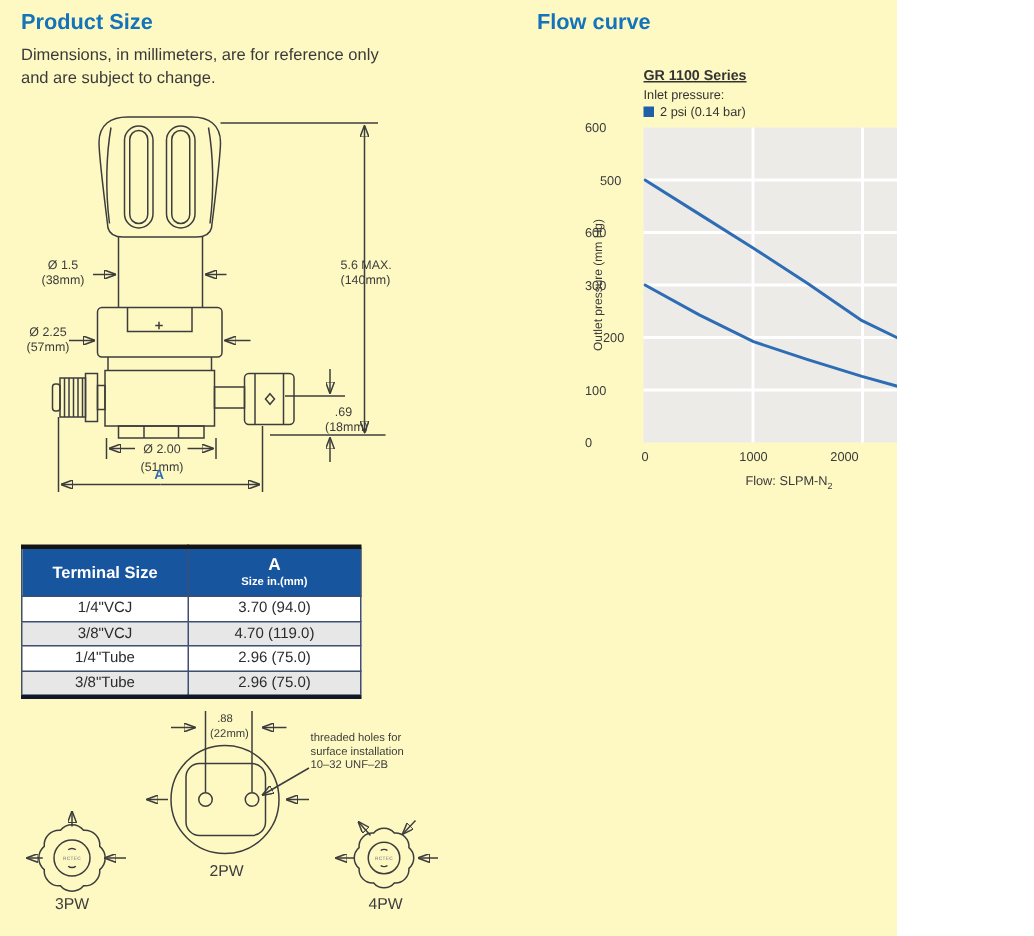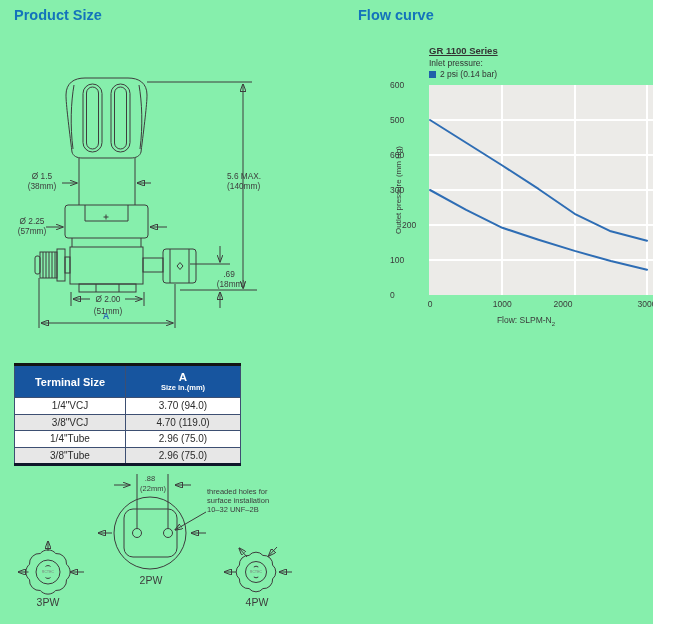--- a/index.html
+++ b/index.html
@@ -1,16 +1,16 @@
 <!DOCTYPE html>
 <html><head>
 <meta charset="utf-8">
 <style>
   html,body{margin:0;padding:0;background:#fff;}
-  #page{position:relative;width:653px;height:624px;background:#86efac;overflow:hidden;
+  #page{position:relative;width:598px;height:624px;background:#fef9c3;overflow:hidden;
         font-family:"Liberation Sans",sans-serif;color:#3a3a3a;}
   .abs{position:absolute;}
   .section-title{font-size:14.5px;font-weight:bold;color:#1373BB;}
   .subtitle{font-size:11px;line-height:1.32;color:#3a3a3a;white-space:pre-line;}
 
   
   svg text{font-family:"Liberation Sans",sans-serif;fill:#3c3c3c;}
   .dwg line,.dwg path,.dwg rect,.dwg circle{stroke:#3d3d3d;stroke-width:1;fill:none;}
   .dwg text{font-size:8.3px;stroke:none;}
   .dwg .dimA{fill:#2E6DB4;font-weight:bold;font-size:9px;}
@@ -43,20 +43,22 @@
   #terminal-table .h2 .sml{font-size:7.5px;font-weight:bold;}
   #terminal-table tbody td{height:15.5px;color:#2b2b2b;background:#fff;}
   #terminal-table tbody tr.alt td{background:#E7E7E7;}
 </style>
 </head>
 <body>
 
 <div id="page">
 
   <div class="abs section-title" style="left:14px;top:7px;">Product Size</div>
+  <div class="abs subtitle" style="left:14px;top:30px;width:300px;">Dimensions, in millimeters, are for reference only
+and are subject to change.</div>
 
   <svg class="abs dwg" style="left:8px;top:66px;" width="295" height="272" viewBox="8 66 295 272">
     <defs>
       <marker id="ah" viewBox="0 0 8 6" markerWidth="8" markerHeight="6" refX="7.5" refY="3" orient="auto" markerUnits="userSpaceOnUse">
         <path d="M0,0 L8,3 L0,6 Z" fill="#3d3d3d" stroke="none"></path>
       </marker>
     </defs>
 
     <g>
       <path d="M 72,152 C 69,128 66,104 66,95 C 66,83 74,78 85,78 L 128,78 C 139,78 147,83 147,95 C 147,104 144,128 141,152 C 140,156 136,158 131,158 L 82,158 C 77,158 73,156 72,152 Z"></path>
@@ -181,21 +183,21 @@
     </div>
 
     <div class="abs xlabel" style="left:39px;top:275px;width:194px;">
       <span>Flow: SLPM-N</span><sub class="sub">2</sub>
     </div>
   <div class="ytick" style="left: 0px; top: 249.5px;">0</div>
       <div class="ytick" style="left: 0px; top: 214.5px;">100</div>
       <div class="ytick" style="left: 12px; top: 179.5px;">200</div>
       <div class="ytick" style="left: 0px; top: 144.5px;">300</div>
       <div class="ytick" style="left: 0px; top: 109.5px;">600</div>
-      <div class="ytick" style="left: 0px; top: 74.5px;">500</div>
+      <div class="ytick" style="left: 10px; top: 74.5px;">500</div>
       <div class="ytick" style="left: 0px; top: 39.5px;">600</div>
       <div class="xtick" style="left: 20px; top: 259px;">0</div>
       <div class="xtick" style="left: 92.3333px; top: 259px;">1000</div>
       <div class="xtick" style="left: 153px; top: 259px;">2000</div>
       <div class="xtick" style="left: 237px; top: 259px;">3000</div>
     </div>
 
   <table id="terminal-table" class="abs" style="left:14px;top:363px;">
     <thead>
       <tr>

